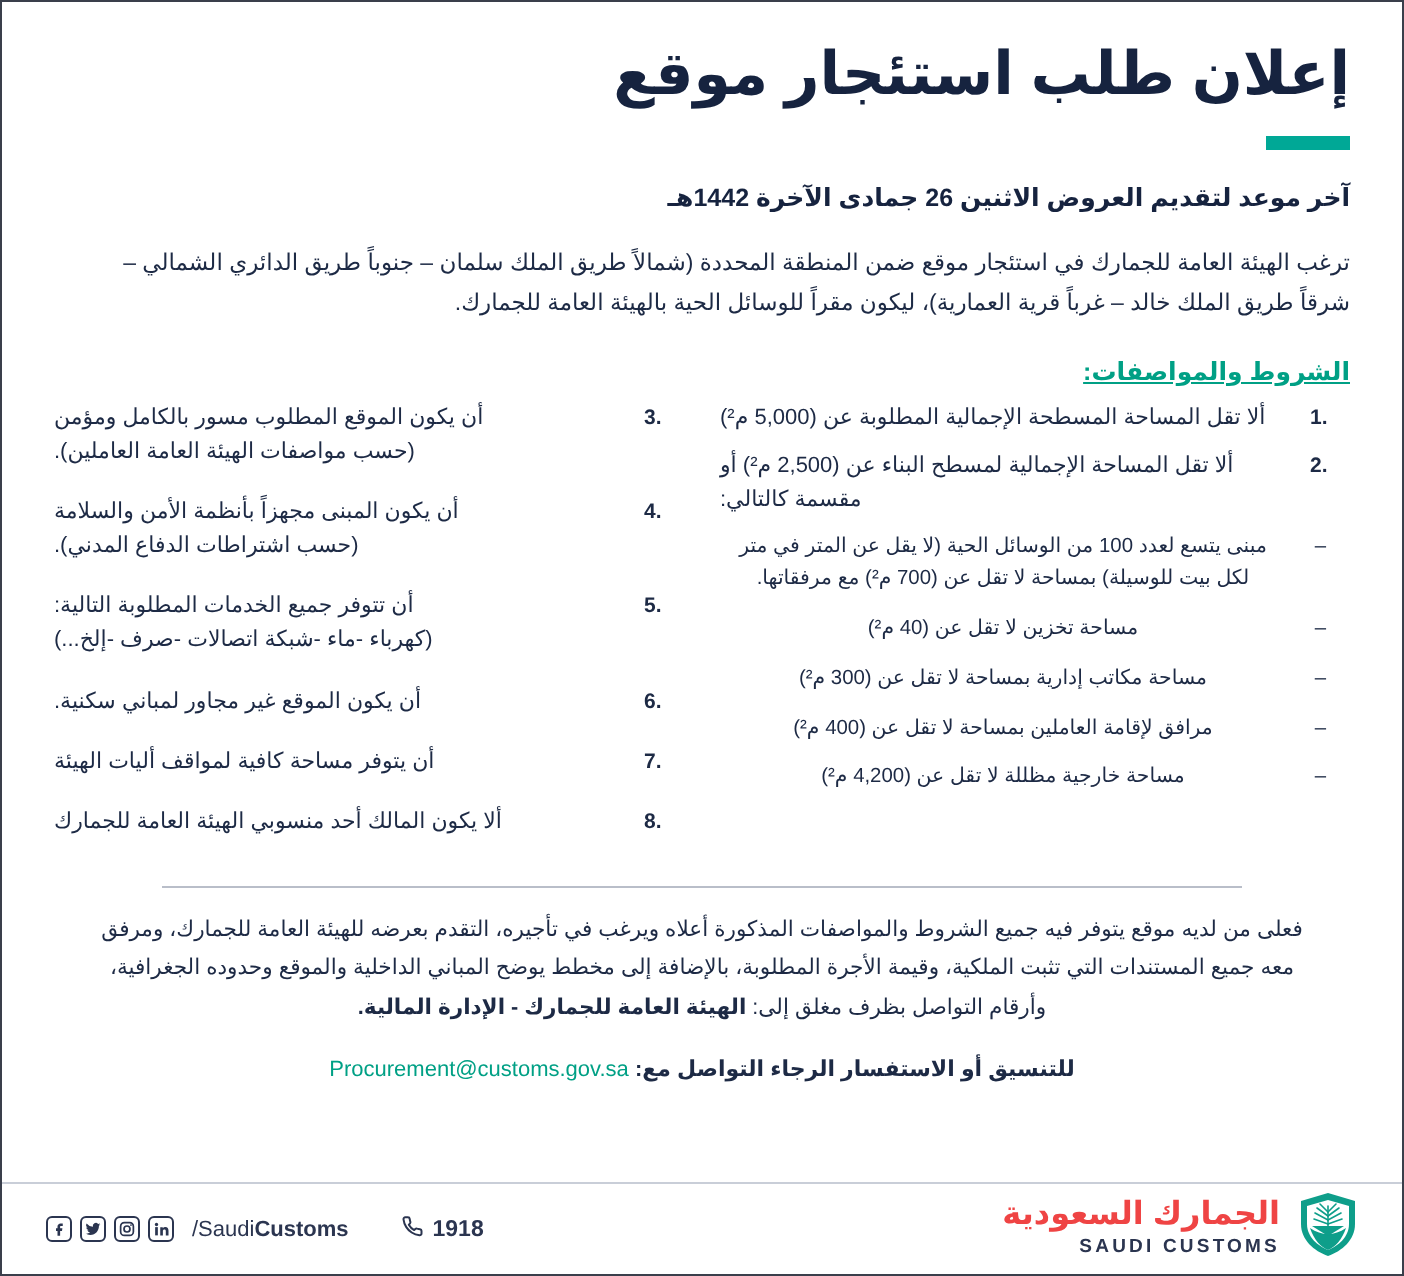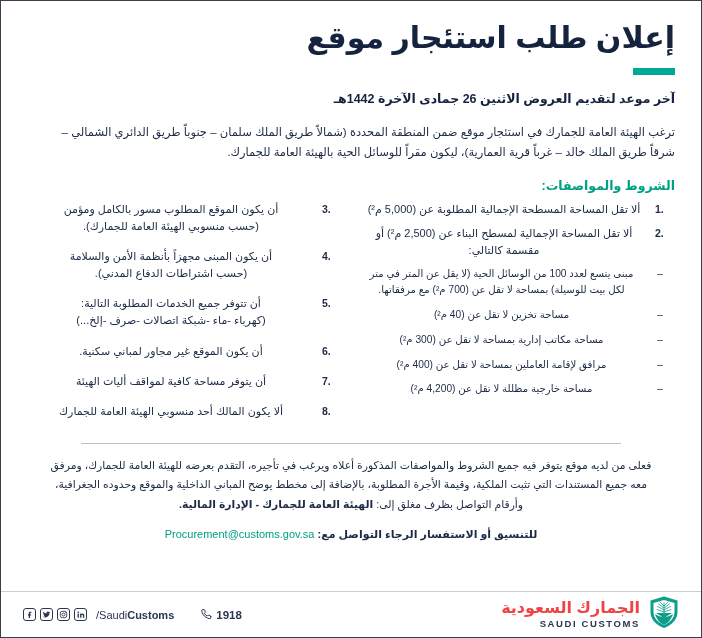--- a/index.html
+++ b/index.html
@@ -62,20 +62,21 @@
 
   
   .section-title {
     padding: 0 26px;
     margin-top: 16px;
     text-align: right;
     color: #00a085;
     font-size: 12.5px;
     font-weight: bold;
     direction: rtl;
+    text-decoration: underline;
   }
 
   
   .cols {
     display: flex;
     flex-direction: row;
     padding: 0 26px;
     margin-top: 8px;
     direction: rtl;
     gap: 18px;
@@ -105,21 +106,21 @@
     text-align: left;
     padding-left: 7px;
     font-size: 10.5px;
     font-weight: bold;
     color: #1d2a45;
     direction: ltr;
     unicode-bidi: isolate;
   }
   .req-text {
     flex: 1 1 auto;
-    text-align: center;
+    text-align: left;
     direction: rtl;
   }
   .req-text .l2 { display: block; }
 
   ul.subs {
     list-style: none;
     margin: 5px 0 2px 0;
     padding: 0 12px 0 0;
   }
   ul.subs > li {
@@ -324,21 +325,21 @@
       </ul>
     </div>
 
     <div class="col col-left">
       <ol class="reqs">
 
         <li>
           <span class="num">3.</span>
           <span class="req-text">
             <span>أن يكون الموقع المطلوب مسور بالكامل ومؤمن</span>
-            <span class="l2">(حسب منسوبي الهيئة العامة للجمارك).</span>
+            <span class="l2">(حسب مواصفات الهيئة العامة العاملين).</span>
           </span>
         </li>
 
         <li>
           <span class="num">4.</span>
           <span class="req-text">
             <span>أن يكون المبنى مجهزاً بأنظمة الأمن والسلامة</span>
             <span class="l2">(حسب اشتراطات الدفاع المدني).</span>
           </span>
         </li>

